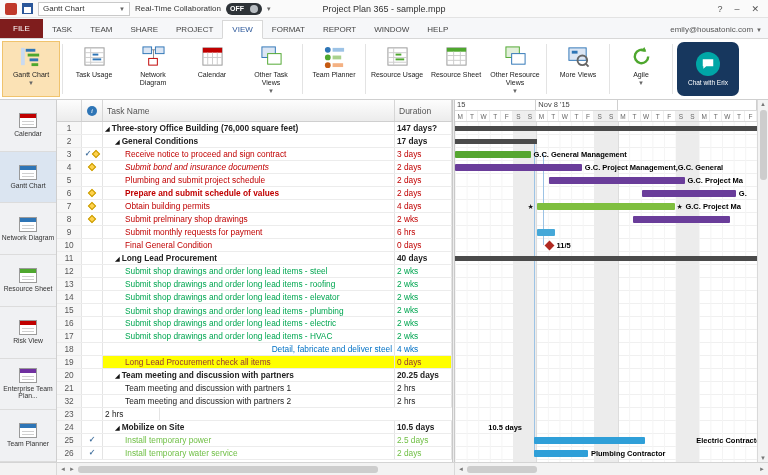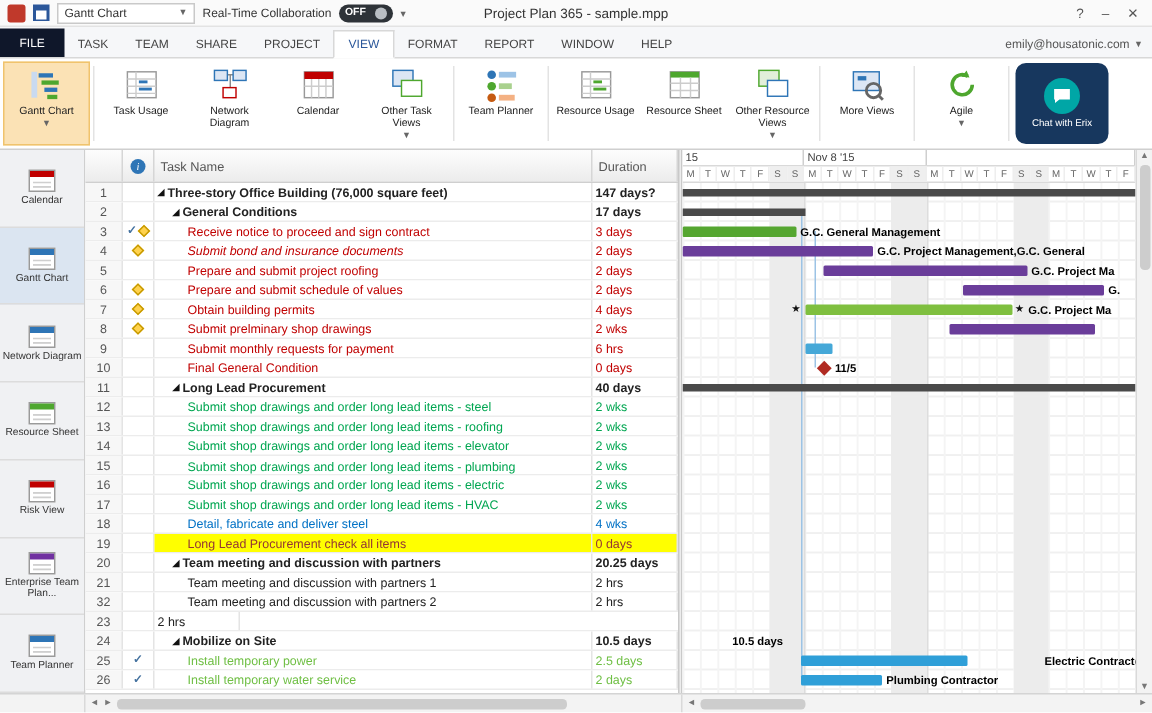--- a/index.html
+++ b/index.html
@@ -18,21 +18,21 @@
   .toggle .tlabel{color:#fff;font-size:7px;font-weight:bold;}
   .toggle .knob{width:8px;height:8px;border-radius:50%;background:#b9bec3;margin-left:auto;}
   .qarr{font-size:7px;color:#666;}
   .tb-title{position:absolute;left:50%;transform:translateX(-50%);font-size:9px;color:#333;white-space:nowrap;}
   .winctl{margin-left:auto;display:flex;gap:12px;font-size:9px;color:#555;padding-right:4px;}
   .winctl span{cursor:default;}
 
   
   .tabs{height:20px;display:flex;align-items:flex-end;background:#f6f7f9;}
   .tab{padding:4px 9px;font-size:8px;color:#444;white-space:nowrap;}
-  .tab.file{background:#0f172a;color:#fff;padding:5px 13px;}
+  .tab.file{background:#7f1d1d;color:#fff;padding:5px 13px;}
   .tab.active{background:#fff;color:#2b579a;border:1px solid #d8d8d8;border-bottom:1px solid #fff;margin-bottom:-1px;}
   .account{margin-left:auto;display:flex;align-items:center;gap:3px;font-size:8px;color:#555;padding:0 6px 4px 0;}
 
   
   .ribbon{height:62px;background:#fff;border-top:1px solid #d8d8d8;border-bottom:1px solid #cfcfcf;display:flex;align-items:stretch;padding:2px;gap:1px;}
   .rbtn{width:58px;display:flex;flex-direction:column;align-items:center;padding:3px 1px 1px;gap:1px;border:1px solid transparent;}
   .rbtn svg{width:23px;height:23px;flex:0 0 auto;}
   .rlabel{font-size:7px;text-align:center;line-height:1.15;color:#222;}
   .rarr{font-size:6px;color:#666;line-height:1;}
   .rbtn.sel{background:#fbe2b5;border-color:#f0c36d;}
@@ -336,30 +336,30 @@
           </div>
           <div class="tc name" style="padding-left: 22px; color: rgb(192, 0, 0); font-style: italic;">
             <span>Submit bond and insurance documents</span>
           </div>
           <div class="tc dur" style="color: rgb(192, 0, 0);">2 days</div>
         </div>
         <div class="trow">
           <div class="tc num">5</div>
           <div class="tc ind"></div>
           <div class="tc name" style="padding-left: 22px; color: rgb(192, 0, 0);">
-            <span>Prepare and submit project roofing</span>
+            <span>Plumbing and submit project schedule</span>
           </div>
           <div class="tc dur" style="color: rgb(192, 0, 0);">2 days</div>
         </div>
         <div class="trow">
           <div class="tc num">6</div>
           <div class="tc ind">
             <span class="warn"></span>
           </div>
-          <div class="tc name" style="padding-left: 22px; color: rgb(192, 0, 0);">
+          <div class="tc name" style="padding-left: 22px; color: rgb(192, 0, 0); font-weight: bold;">
             <span>Prepare and submit schedule of values</span>
           </div>
           <div class="tc dur" style="color: rgb(192, 0, 0);">2 days</div>
         </div>
         <div class="trow">
           <div class="tc num">7</div>
           <div class="tc ind">
             <span class="warn"></span>
           </div>
           <div class="tc name" style="padding-left: 22px; color: rgb(192, 0, 0);">
@@ -446,21 +446,21 @@
           <div class="tc num">17</div>
           <div class="tc ind"></div>
           <div class="tc name" style="padding-left: 22px; color: rgb(0, 166, 81);">
             <span>Submit shop drawings and order long lead items - HVAC</span>
           </div>
           <div class="tc dur" style="color: rgb(0, 166, 81);">2 wks</div>
         </div>
         <div class="trow">
           <div class="tc num">18</div>
           <div class="tc ind"></div>
-          <div class="tc name" style="padding-left: 22px; color: rgb(0, 113, 197);">
+          <div class="tc name" style="padding-left: 22px; color: rgb(0, 113, 197); justify-content: flex-end;">
             <span>Detail, fabricate and deliver steel</span>
           </div>
           <div class="tc dur" style="color: rgb(0, 113, 197);">4 wks</div>
         </div>
         <div class="trow hl">
           <div class="tc num">19</div>
           <div class="tc ind"></div>
           <div class="tc name" style="padding-left: 22px; color: rgb(148, 54, 52);">
             <span>Long Lead Procurement check all items</span>
           </div>

